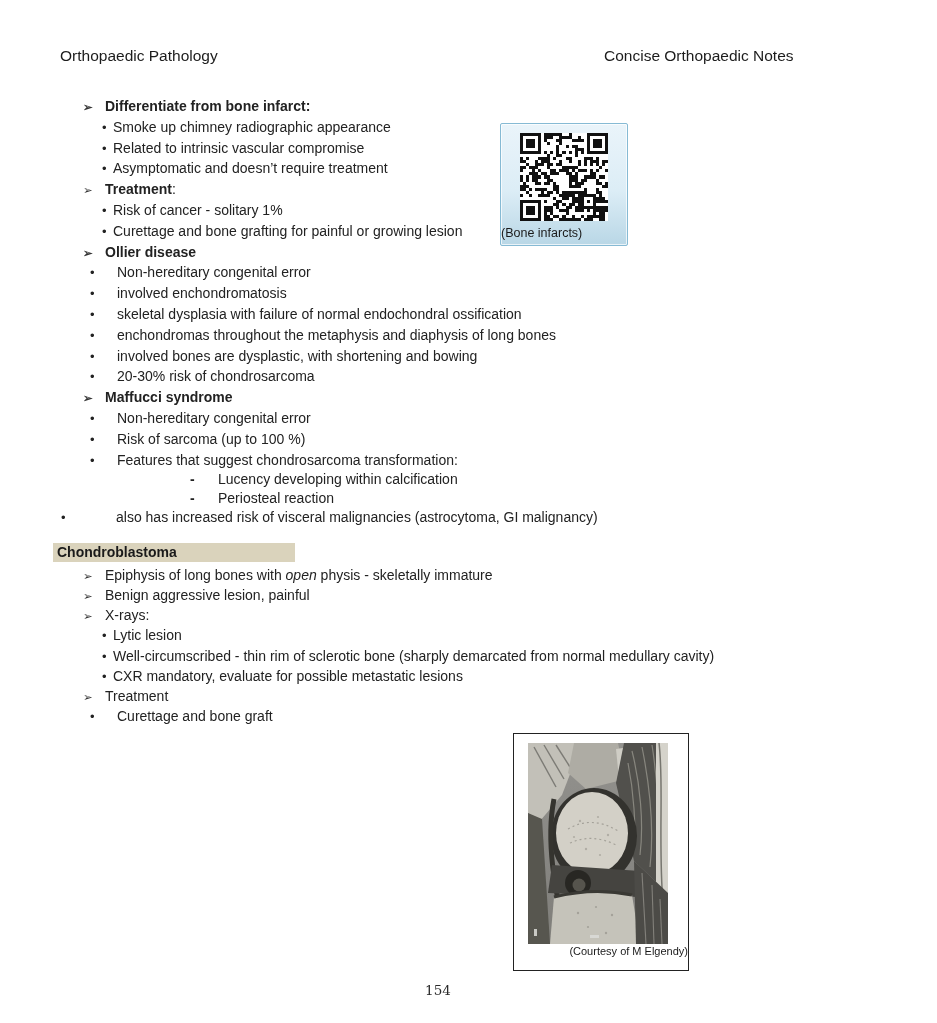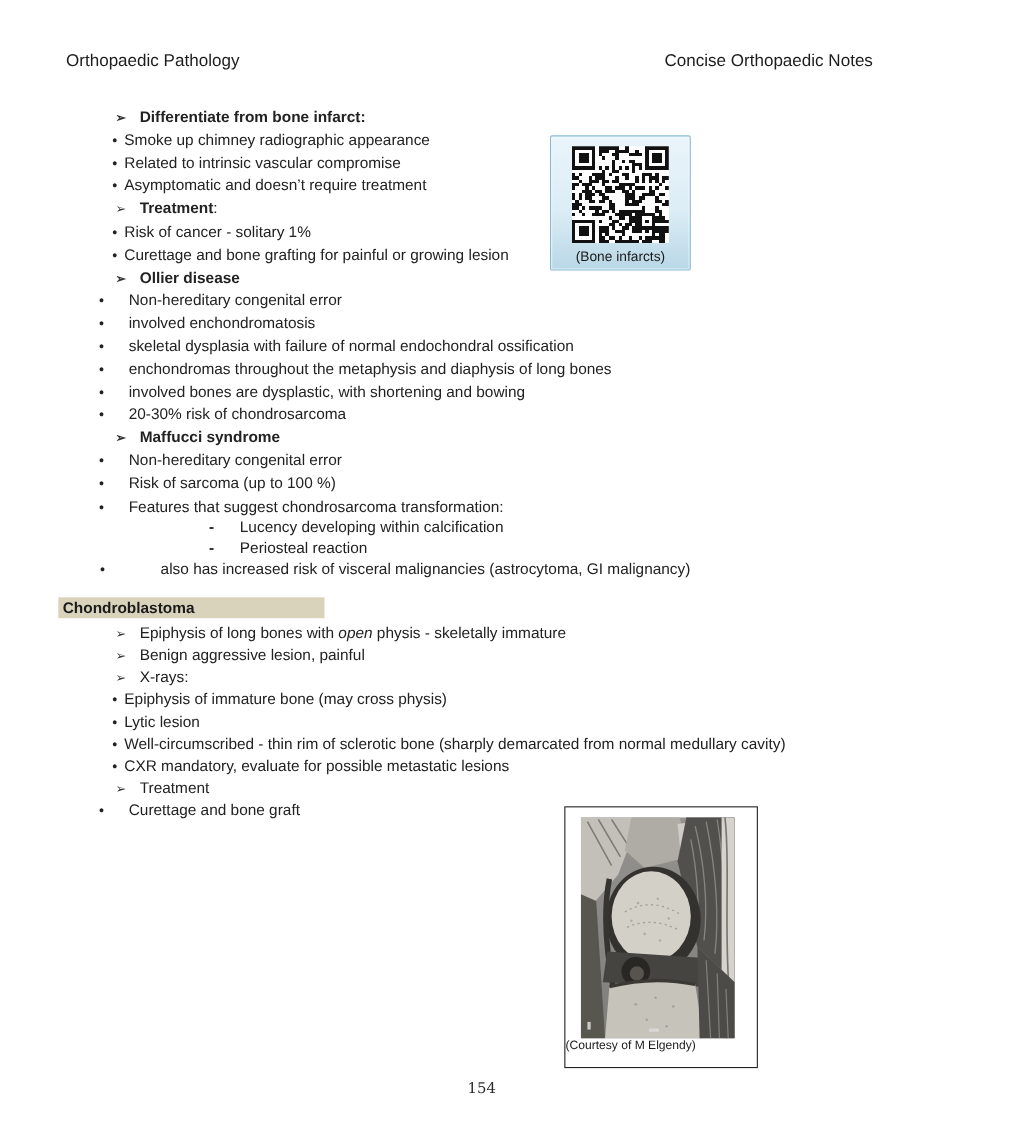--- a/index.html
+++ b/index.html
@@ -7,52 +7,52 @@
     position:relative;width:937px;height:1023px;background:#ffffff;
     font-family:"Liberation Sans",sans-serif;color:#222222;overflow:hidden;
   }
   .hdr{position:absolute;top:47px;font-size:15.5px;color:#1c1c1c;white-space:nowrap;}
   .hdr-left{left:60px;}
   .hdr-right{left:604px;}
 
   .content{position:absolute;top:96px;left:0;width:937px;}
   .row{position:relative;height:20.8px;line-height:20.8px;font-size:14px;white-space:nowrap;color:#222222;}
   .row .mk{display:inline-block;text-align:left;}
-  .l1{padding-left:105px;}
+  .l1{padding-left:83px;}
   .l1 .mk{width:22px;font-size:11.5px;color:#333;}
   .l2a{padding-left:102px;}
   .l2a .mk{width:11px;font-size:13px;}
   .l2b{padding-left:90px;}
   .l2b .mk{width:27px;font-size:13px;}
-  .l2c{padding-left:91px;}
+  .l2c{padding-left:61px;}
   .l2c .mk{width:55px;font-size:13px;}
   .l3{padding-left:190px;height:18.4px;line-height:18.4px;}
   .l3 .mk{width:28px;font-weight:bold;}
   .bold{font-weight:bold;}
   .it{font-style:italic;}
   .sec2 .row{height:20.2px;line-height:20.2px;}
   .heading{
     margin:15px 0 3px 53px;width:238px;height:19px;line-height:19px;
     font-weight:bold;font-size:14px;padding-left:4px;color:#1a1a1a;
   }
 
   
   .qrbox{
     position:absolute;left:500px;top:123px;width:126px;height:121px;
     border:1px solid #86bad4;border-radius:2px;
     background:linear-gradient(180deg,#eaf4fa 0%,#dcedf6 55%,#b9d7e6 100%);
     box-shadow:inset 0 0 0 1px rgba(255,255,255,.7);
   }
   .qrbox svg{position:absolute;left:19px;top:9px;background:#ffffff;}
-  .qrcap{position:absolute;bottom:5px;left:0;width:100%;text-align:center;font-size:12.5px;color:#1a1a1a;}
+  .qrcap{position:absolute;bottom:5px;left:0;width:100%;font-size:12.5px;color:#1a1a1a;}
 
   
   .mribox{position:absolute;left:513px;top:733px;width:174px;height:236px;background:#ffffff;border:1.5px solid #222;}
   .mri-img{position:absolute;left:14px;top:9px;}
-  .mricap{position:absolute;top:211px;left:0;width:100%;text-align:left;font-size:11px;color:#1a1a1a;}
+  .mricap{position:absolute;top:211px;left:0;width:100%;text-align:right;font-size:11px;color:#1a1a1a;}
 
   .footer{
     position:absolute;top:982px;left:0;width:876px;text-align:center;
     font-family:"DejaVu Serif","Liberation Serif",serif;font-size:13.5px;color:#2a2a2a;
   }
 </style>
 </head>
 <body>
 
 <div class="page">
@@ -82,21 +82,20 @@
         <div class="row l2b"><span class="mk">•</span><span><span>Features that suggest chondrosarcoma transformation:</span></span></div>
         <div class="row l3"><span class="mk">-</span><span><span>Lucency developing within calcification</span></span></div>
         <div class="row l3"><span class="mk">-</span><span><span>Periosteal reaction</span></span></div>
         <div class="row l2c"><span class="mk">•</span><span><span>also has increased risk of visceral malignancies (astrocytoma, GI malignancy)</span></span></div>
       </div>
     <div class="heading" style="background: rgb(218, 211, 188);">Chondroblastoma</div>
     <div id="sec2" class="sec2">
         <div class="row l1"><span class="mk">➢</span><span><span>Epiphysis of long bones with </span><span class="it">open</span><span> physis - skeletally immature</span></span></div>
         <div class="row l1"><span class="mk">➢</span><span><span>Benign aggressive lesion, painful</span></span></div>
         <div class="row l1"><span class="mk">➢</span><span><span>X-rays:</span></span></div>
-        <div class="row l2a"><span class="mk">•</span><span><span>Epiphysis of immature bone (may cross physis)</span></span></div>
         <div class="row l2a"><span class="mk">•</span><span><span>Lytic lesion</span></span></div>
         <div class="row l2a"><span class="mk">•</span><span><span>Well-circumscribed - thin rim of sclerotic bone (sharply demarcated from normal medullary cavity)</span></span></div>
         <div class="row l2a"><span class="mk">•</span><span><span>CXR mandatory, evaluate for possible metastatic lesions</span></span></div>
         <div class="row l1"><span class="mk">➢</span><span><span>Treatment</span></span></div>
         <div class="row l2b"><span class="mk">•</span><span><span>Curettage and bone graft</span></span></div>
       </div>
   </div>
 
   <div class="qrbox">
     <svg id="qr-svg" width="88" height="88" viewBox="0 0 29 29" style="shape-rendering:crispEdges">

